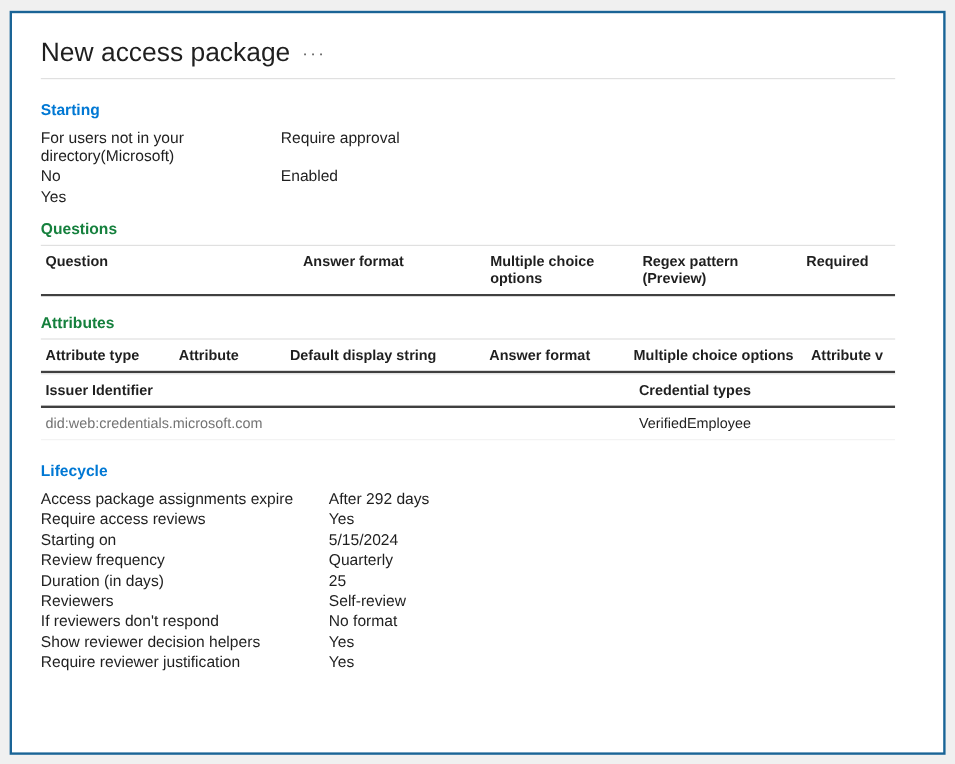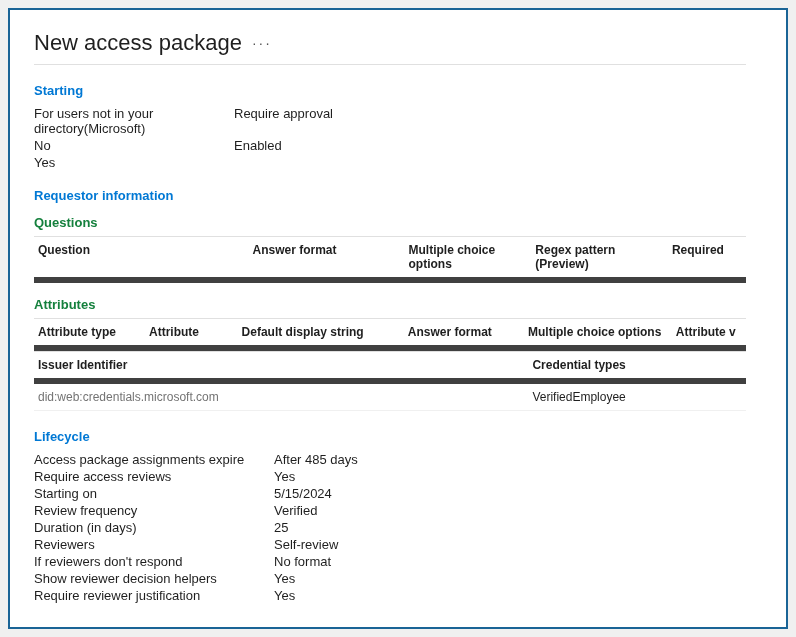--- a/index.html
+++ b/index.html
@@ -61,21 +61,21 @@
       margin-top: 12px;
       margin-bottom: 6px;
     }
     .table-container {
       width: 100%;
       overflow: hidden;
       border-top: 1px solid #e0e0e0;
     }
     .table-header {
       display: flex;
-      border-bottom: 6px solid #404040;
+      border-bottom: 2px solid #404040;
       padding: 4px 0;
     }
     .table-header .col {
       font-weight: 600;
       color: #1f1f1f;
       font-size: 12px;
       padding: 2px 4px;
     }
     .table-row-data {
       display: flex;
@@ -137,21 +137,20 @@
     <div class="info-grid">
       <span class="info-value">For users not in your directory(Microsoft)</span>
       <span class="info-label">Require approval</span>
       <span class="info-value">No</span>
       <span class="info-label">Enabled</span>
       <span class="info-value">Yes</span>
     </div>
   </div>
 
   <div>
-    <div class="section-title">Requestor information</div>
 
     <div class="sub-section-title">Questions</div>
     <div class="table-container">
       <div class="table-header">
         <div class="col q-col1">Question</div>
         <div class="col q-col2">Answer format</div>
         <div class="col q-col3">Multiple choice options</div>
         <div class="col q-col4">Regex pattern (Preview)</div>
         <div class="col q-col5">Required</div>
       </div>
@@ -182,27 +181,27 @@
         </div>
         <div class="col v-col2">VerifiedEmployee</div>
       </div>
     </div>
   </div>
 
   <div>
     <div class="section-title">Lifecycle</div>
     <div class="lifecycle-grid">
       <span class="info-label">Access package assignments expire</span>
-      <span class="info-value">After 485 days</span>
+      <span class="info-value">After 292 days</span>
       <span class="info-label">Require access reviews</span>
       <span class="info-value">Yes</span>
       <span class="info-label">Starting on</span>
       <span class="info-value">5/15/2024</span>
       <span class="info-label">Review frequency</span>
-      <span class="info-value">Verified</span>
+      <span class="info-value">Quarterly</span>
       <span class="info-label">Duration (in days)</span>
       <span class="info-value">25</span>
       <span class="info-label">Reviewers</span>
       <span class="info-value">Self-review</span>
       <span class="info-label">If reviewers don't respond</span>
       <span class="info-value">No format</span>
       <span class="info-label">Show reviewer decision helpers</span>
       <span class="info-value">Yes</span>
       <span class="info-label">Require reviewer justification</span>
       <span class="info-value">Yes</span>

